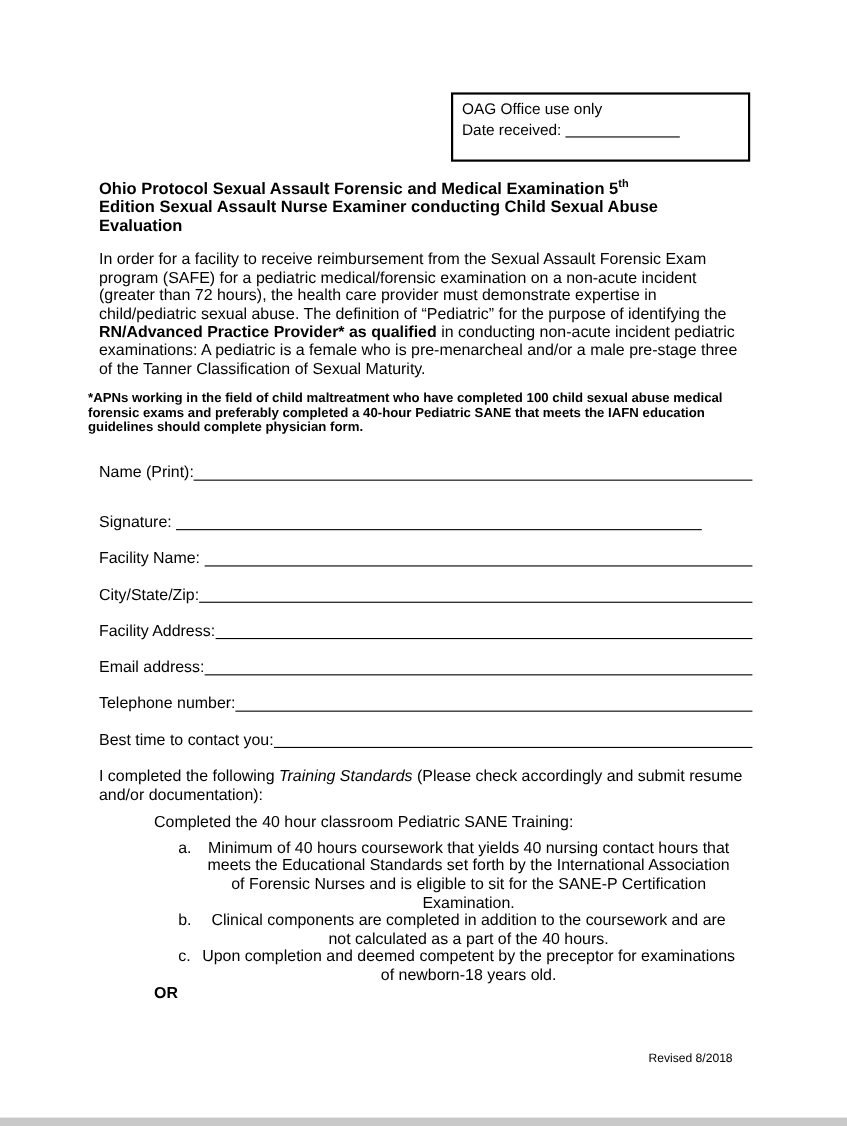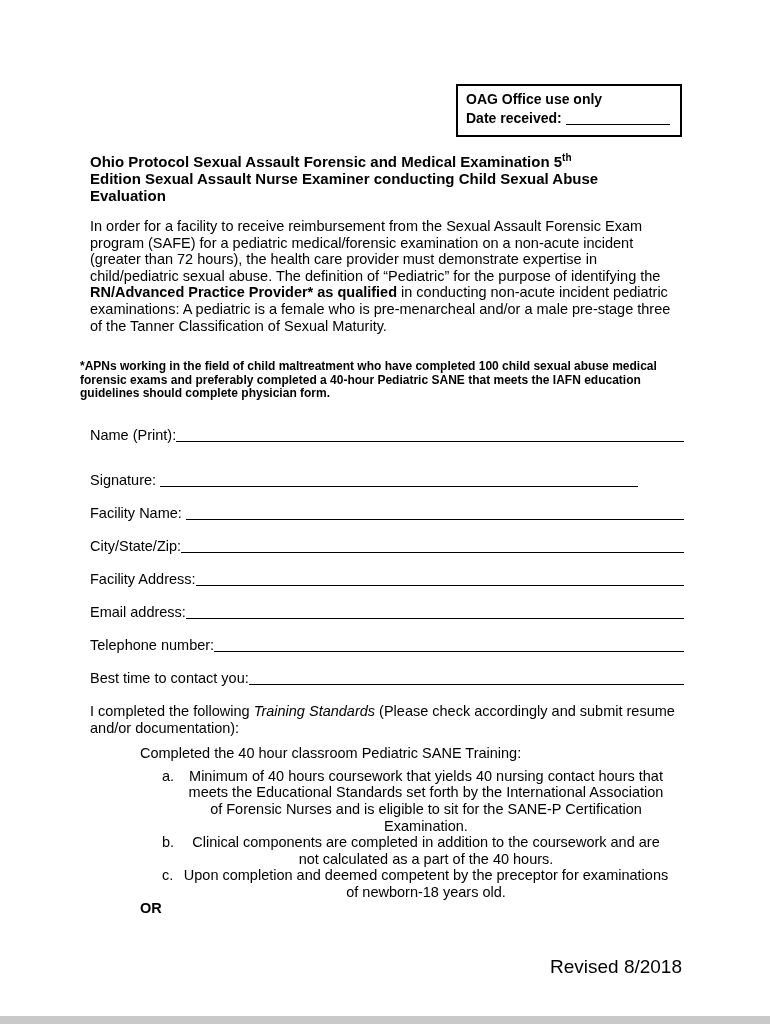--- a/index.html
+++ b/index.html
@@ -13,28 +13,27 @@
     position: relative;
     width: 770px;
     height: 1024px;
     background: #ffffff;
     padding: 84px 86px 0 90px;
     overflow: hidden;
   }
 
   
   .oag-box {
-    width: 226px;
+    width: 272px;
     margin-left: auto;
     margin-right: 2px;
     border: 2px solid #000;
-    padding: 4px 8px 7px 8px;
+    padding: 4px 8px 17px 8px;
     font-size: 14px;
     line-height: 19px;
-    font-weight: bold;
   }
   .oag-date-row { display: flex; }
   .oag-date-line {
     width: 104px;
     margin-left: 4px;
     margin-bottom: 3px;
     border-bottom: 1px solid #000;
   }
 
   
@@ -50,21 +49,21 @@
   
   .intro {
     margin-top: 14px;
     font-size: 14.5px;
     line-height: 16.6px;
     width: 596px;
   }
 
   
   .apn-note {
-    margin-top: 26px;
+    margin-top: 11px;
     margin-left: -10px;
     width: 612px;
     font-size: 12px;
     font-weight: bold;
     line-height: 13.6px;
   }
 
   
   .fields { margin-top: 26px; }
   .field-row {
@@ -101,22 +100,22 @@
     width: 508px;
   }
   .item-marker { width: 20px; flex: 0 0 20px; }
   .item-text { flex: 1; text-align: center; }
   .or-label { font-weight: bold; }
 
   
   .footer-revised {
     position: absolute;
     top: 956px;
-    right: 88px;
-    font-size: 19px;
+    right: 104px;
+    font-size: 11px;
   }
   .page-bottom-edge {
     position: absolute;
     left: 0; right: 0; bottom: 0;
     height: 8px;
     background: #c9c9c9;
   }
 </style>
 </head>
 <body>

